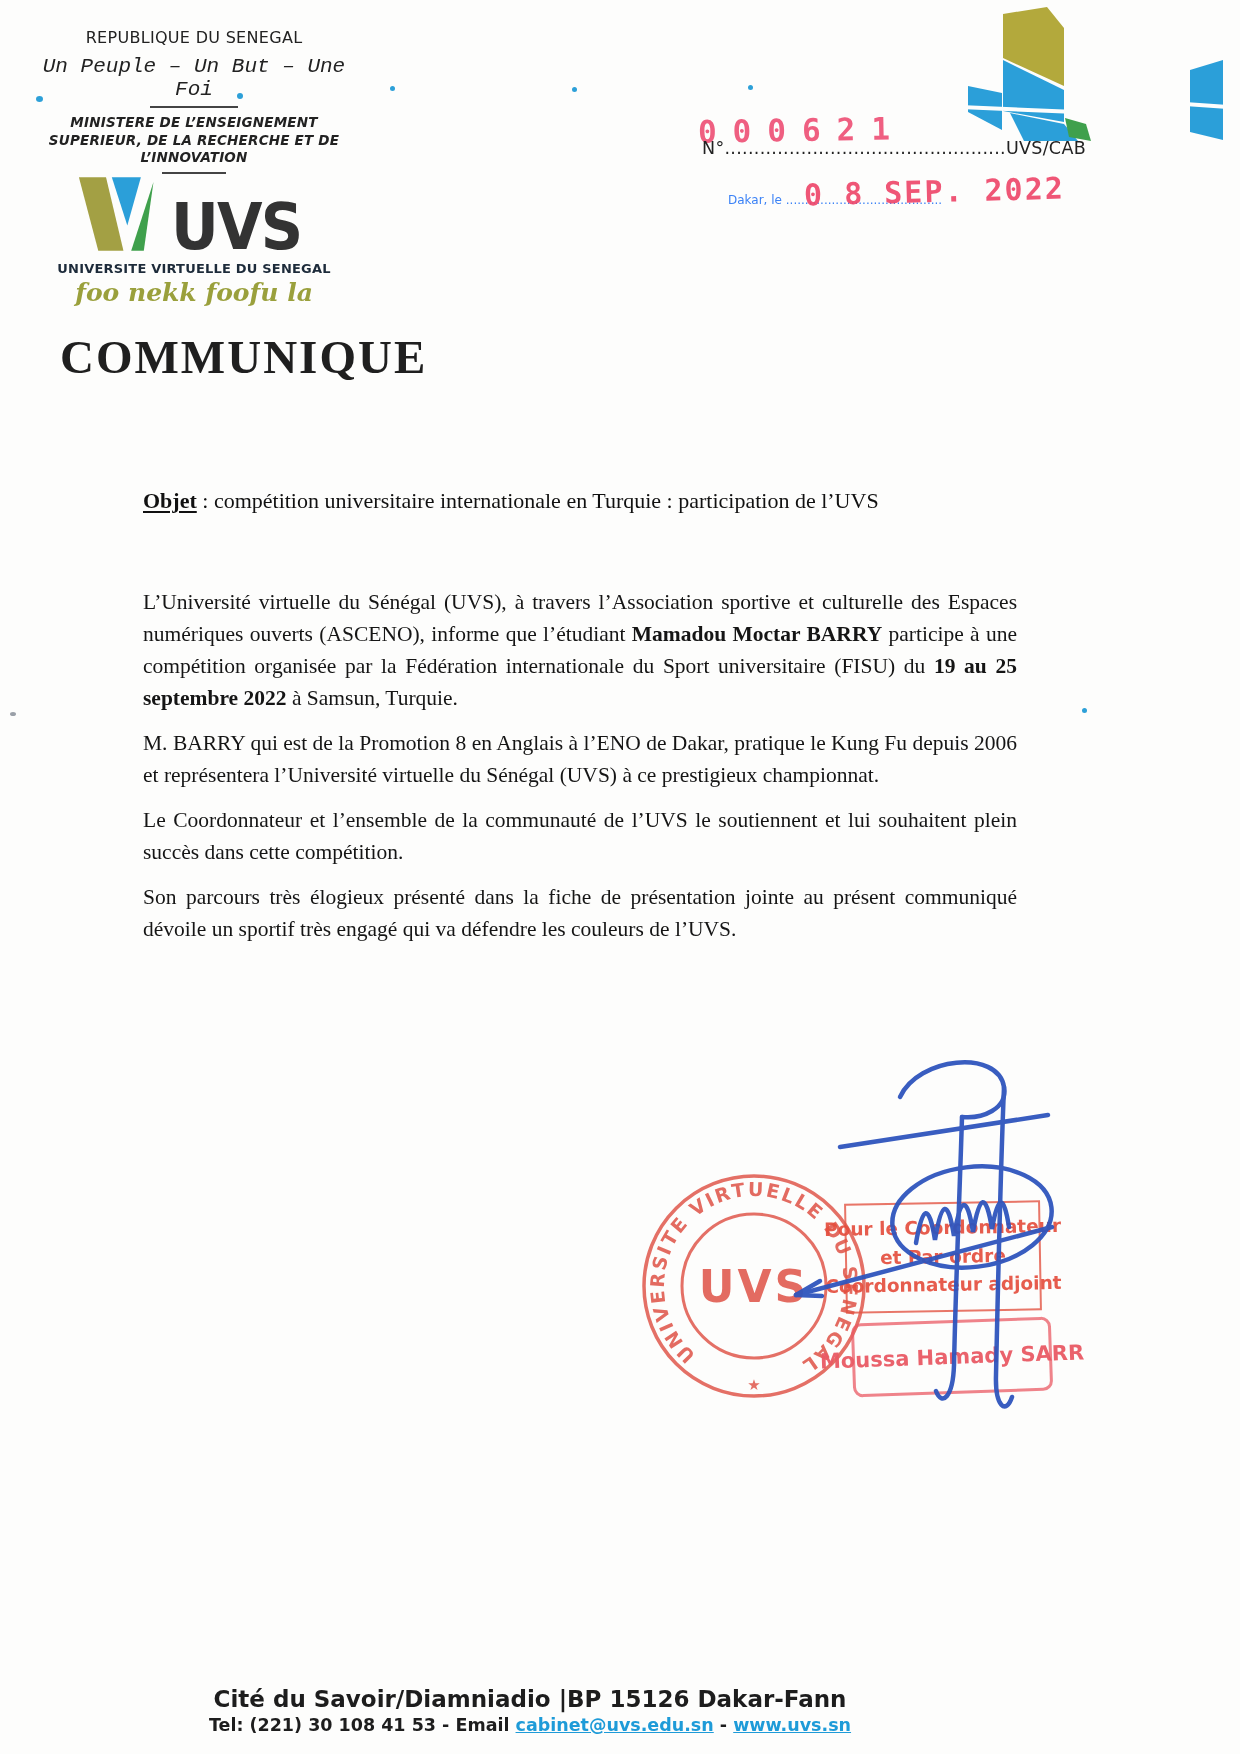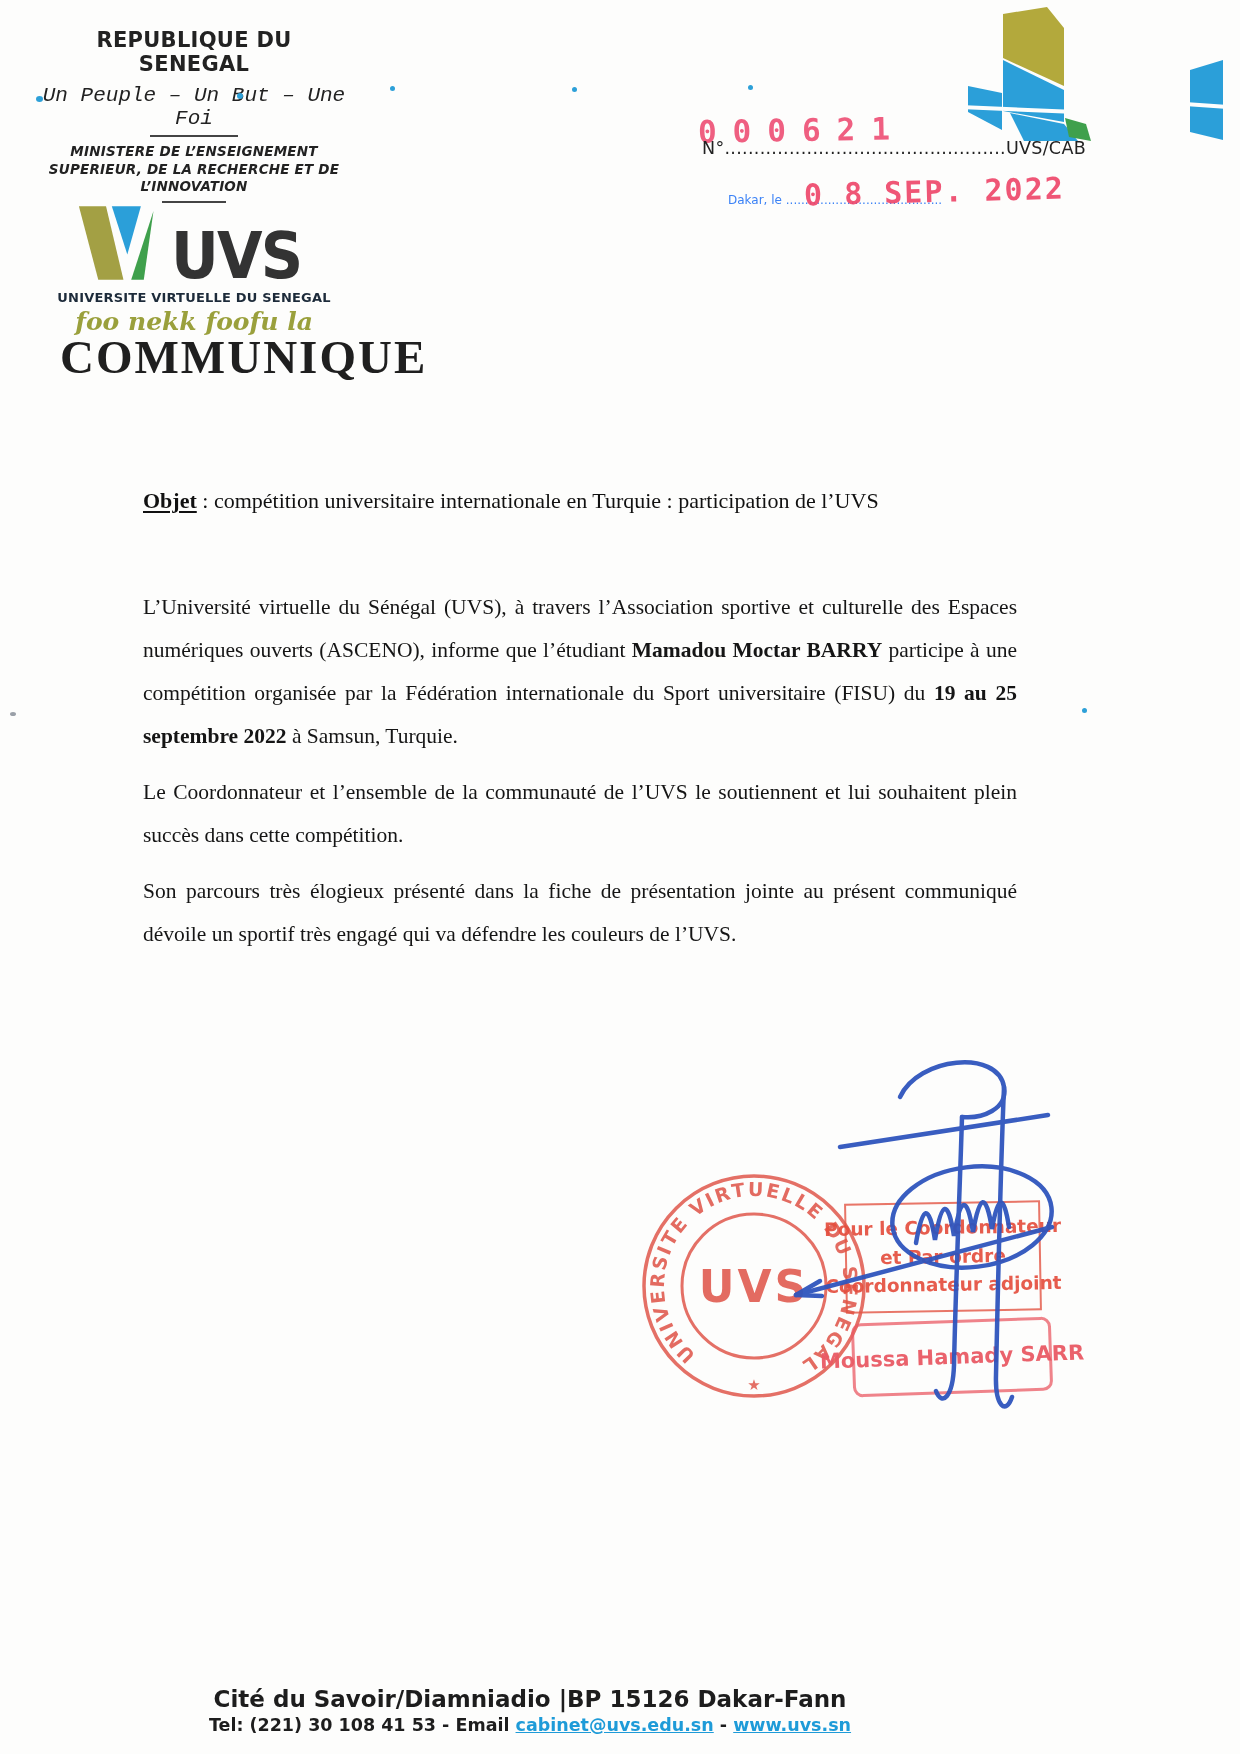--- a/index.html
+++ b/index.html
@@ -1,21 +1,21 @@
 <!DOCTYPE html>
 <html><head>
 <meta charset="utf-8">
 <style>
   * { margin:0; padding:0; box-sizing:border-box; }
   body { background:#e8e8e8; font-family:"DejaVu Sans", sans-serif; }
   .page { position:relative; width:1240px; height:1754px; background:#fdfdfc; margin:0 auto; overflow:hidden; }
 
   
   .letterhead { position:absolute; left:38px; top:28px; width:312px; text-align:center; color:#222; }
-  .republic { font-size:21px; font-weight:bold; letter-spacing:.3px; }
+  .republic { font-size:16px; font-weight:normal; letter-spacing:.3px; }
   .motto { font-size:21px; font-style:italic; margin-top:8px;font-family:Liberation Mono, monospace; }
   .div1 { width:88px; border-top:2px solid #444; margin:5px auto 6px; }
   .ministry { font-size:13.5px; font-weight:bold; font-style:italic; line-height:1.3; letter-spacing:.2px; }
   .div2 { width:64px; border-top:2px solid #444; margin:5px auto 4px; }
   .logo-row { display:flex; justify-content:center; align-items:flex-end; gap:3px; margin-top:4px; height:80px; }
   .logo-acronym { font-size:64px; font-weight:bold; color:#333; letter-spacing:-2px; line-height:.95; transform:scaleX(.92); transform-origin:left bottom; }
   .uni-name { font-size:13px; font-weight:bold; letter-spacing:.2px; margin-top:3px; color:#1d2b3a; }
   .slogan { font-family:"DejaVu Serif", serif; font-style:italic; font-weight:bold; font-size:25px; color:#9aa03c; margin-top:2px; }
 
   
@@ -23,21 +23,21 @@
   .stamp-number { position:absolute; left:698px; top:112px; font-family:"DejaVu Sans Mono", monospace; font-weight:bold; font-size:31px; color:#ee5277; letter-spacing:16px; transform:rotate(-1deg); opacity:.92; }
   .ref-line { position:absolute; left:702px; top:138px; font-size:17.5px; color:#222; letter-spacing:.3px; }
   .date-line { position:absolute; left:728px; top:193px; font-size:12px; color:#3b82f6;text-align:right; }
   .stamp-date { position:absolute; left:804px; top:174px; font-family:"DejaVu Sans Mono", monospace; font-weight:bold; font-size:30px; color:#ee4468; letter-spacing:2px; transform:rotate(-1.5deg); opacity:.9; white-space:nowrap; }
 
   
   .doc-title { position:absolute; left:60px; top:330px; width:1040px; font-family:"Liberation Serif", serif; font-weight:bold; font-size:47px; letter-spacing:2px; color:#1f1f1f; }
   .subject { position:absolute; left:143px; top:488px; font-family:"Liberation Serif", serif; font-size:22px; color:#111; }
   .subject b u { text-underline-offset:3px; }
   .content { position:absolute; left:143px; top:586px; width:874px; font-family:"Liberation Serif", serif; font-size:21.5px; color:#151515; text-align:justify; }
-  .content p { line-height:43px; margin-bottom:13px; }
+  .content p { line-height:32px; margin-bottom:13px; }
 
   
   .seal-svg { position:absolute; left:636px; top:1166px; }
   .order-stamp { position:absolute; left:845px; top:1202px; width:196px; height:110px; border:2.5px solid rgba(226,84,66,.8); display:flex; flex-direction:column; justify-content:center; align-items:center; transform:rotate(-1deg); color:rgba(228,78,62,.92); font-size:18.5px; font-weight:bold; line-height:1.55; white-space:nowrap; }
   .name-stamp { position:absolute; left:852px; top:1320px; width:200px; height:74px; border:3px solid rgba(233,90,100,.75); border-radius:10px; display:flex; justify-content:center; align-items:center; transform:rotate(-2deg); color:rgba(233,90,100,.95); font-size:21px; font-weight:bold; white-space:nowrap; }
   .sig-svg { position:absolute; left:650px; top:1035px; }
 
   
   .footer { position:absolute; left:0; top:1686px; width:1060px; text-align:center; color:#1d1d1d; }
   .footer-line1 { font-size:23px; font-weight:bold; }
@@ -89,20 +89,21 @@
   <div class="ref-line"><span>N°</span><span>................................................</span><span>UVS/CAB</span></div>
   <div class="date-line"><span>Dakar, le </span><span>.........................................</span></div>
   <div class="stamp-date">0 8 SEP. 2022</div>
 
   <div class="doc-title">COMMUNIQUE</div>
 
   <div class="subject"><b><u>Objet</u></b><span> : </span><span>compétition universitaire internationale en Turquie : participation de l’UVS</span></div>
 
   <div class="content">
     <p><span>L’Université virtuelle du Sénégal (UVS), à travers l’Association sportive et culturelle des Espaces numériques ouverts (ASCENO), informe que l’étudiant </span><b>Mamadou Moctar BARRY</b><span> participe à une compétition organisée par la Fédération internationale du Sport universitaire (FISU) du </span><b>19 au 25 septembre 2022</b><span> à Samsun, Turquie.</span></p>
+    <p>M. BARRY qui est de la Promotion 8 en Anglais à l’ENO de Dakar, pratique le Kung Fu depuis 2006 et représentera l’Université virtuelle du Sénégal (UVS) à ce prestigieux championnat.</p>
     <p>Le Coordonnateur et l’ensemble de la communauté de l’UVS le soutiennent et lui souhaitent plein succès dans cette compétition.</p>
     <p>Son parcours très élogieux présenté dans la fiche de présentation jointe au présent communiqué dévoile un sportif très engagé qui va défendre les couleurs de l’UVS.</p>
   </div>
 
   <div class="seal-svg">
     <svg width="238" height="244" viewBox="0 0 238 244">
       <g stroke="#e0584c" fill="none" opacity=".85">
         <circle cx="118" cy="120" r="110" stroke-width="3.5"></circle>
         <circle cx="118" cy="120" r="72" stroke-width="3"></circle>
       </g>

